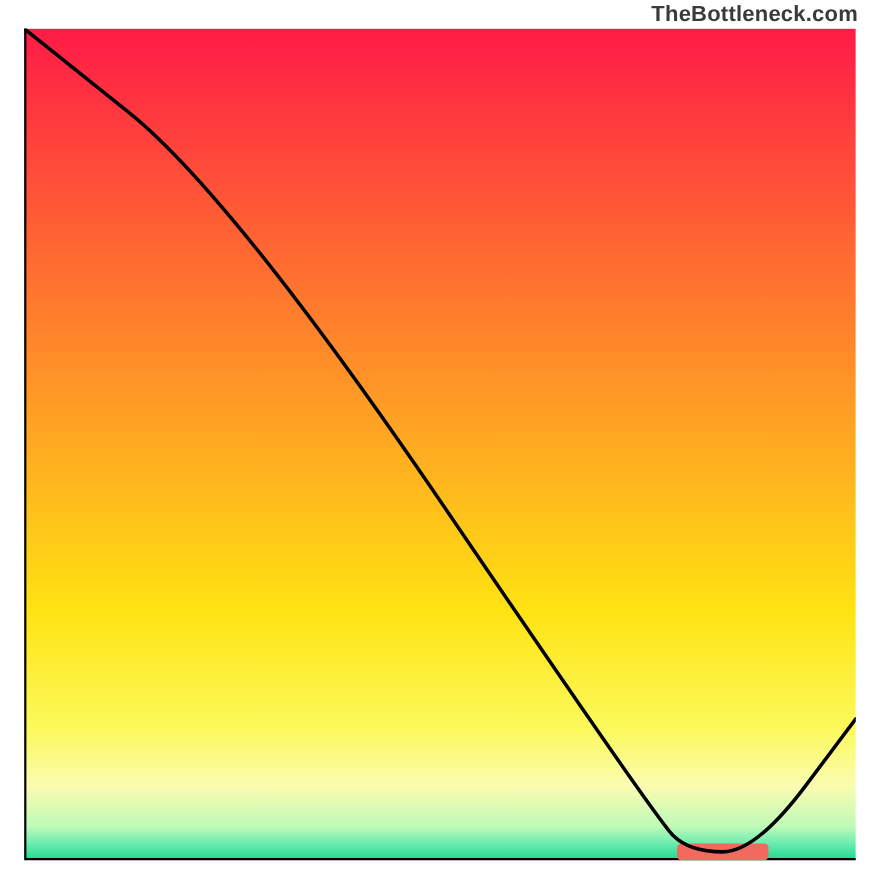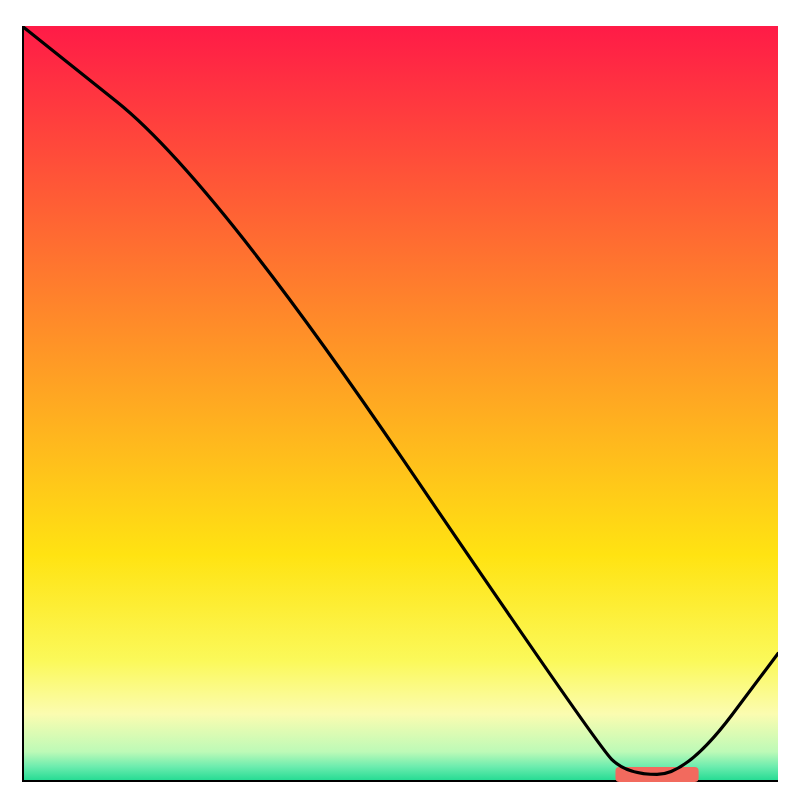--- a/index.html
+++ b/index.html
@@ -33,20 +33,21 @@
     height: 756px;
   }
   .plot svg {
     display: block;
   }
 </style>
 </head>
 <body>
 
 <div class="container">
+  <div class="attribution">TheBottleneck.com</div>
 
   <div class="plot">
     <svg id="chart-svg" width="756" height="756" viewBox="0 0 756 756" preserveAspectRatio="none">
       <defs>
         <linearGradient id="bg-grad" x1="0" y1="0" x2="0" y2="1">
             <stop offset="0%" stop-color="#ff1b47"></stop>
             <stop offset="23%" stop-color="#ff5d35"></stop>
             <stop offset="49%" stop-color="#ffa722"></stop>
             <stop offset="70%" stop-color="#ffe312"></stop>
             <stop offset="84%" stop-color="#fbf95a"></stop>

